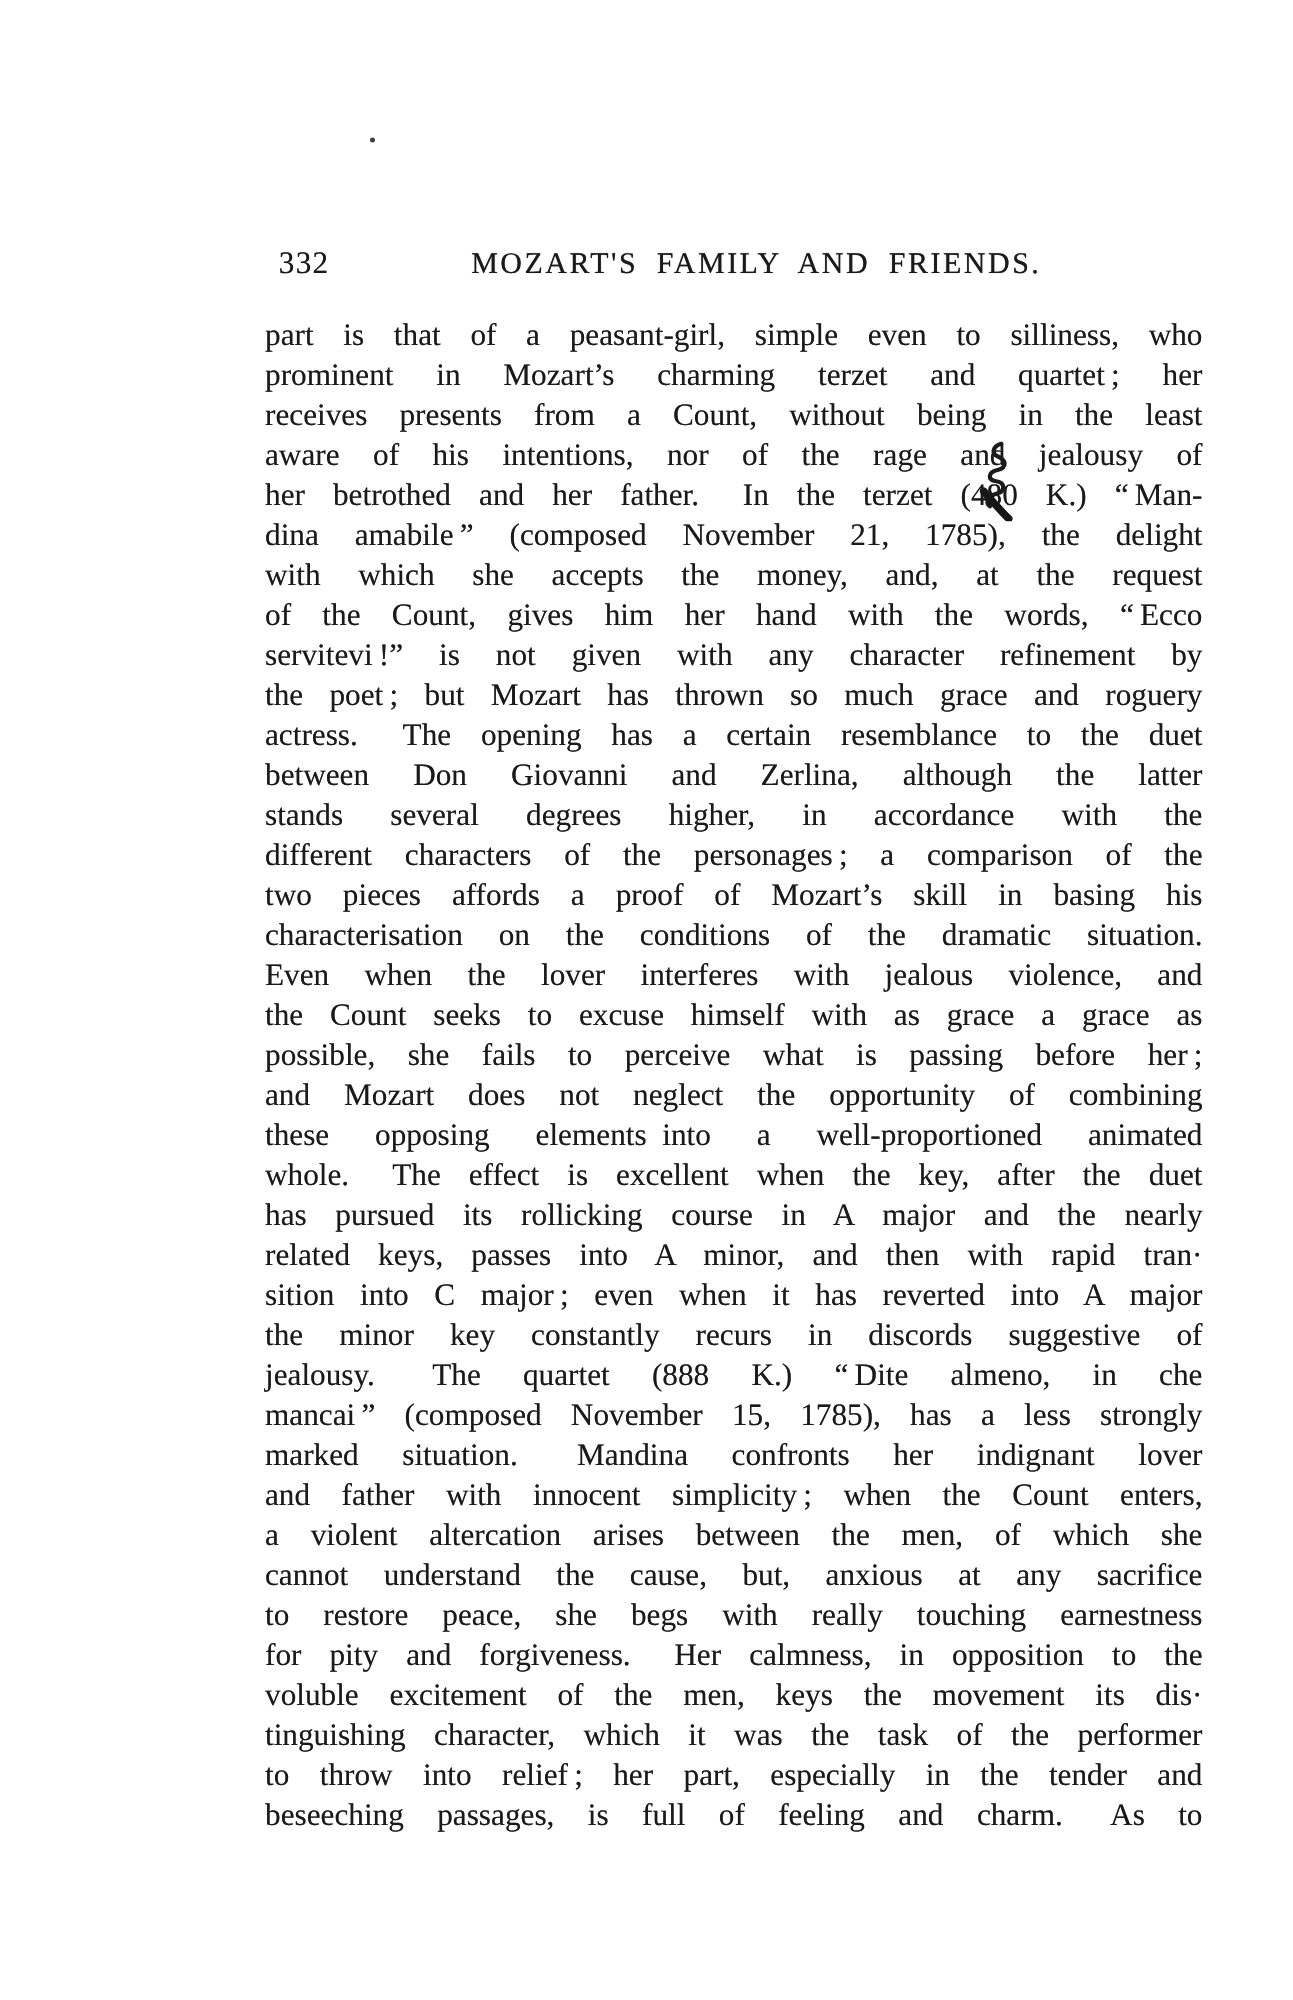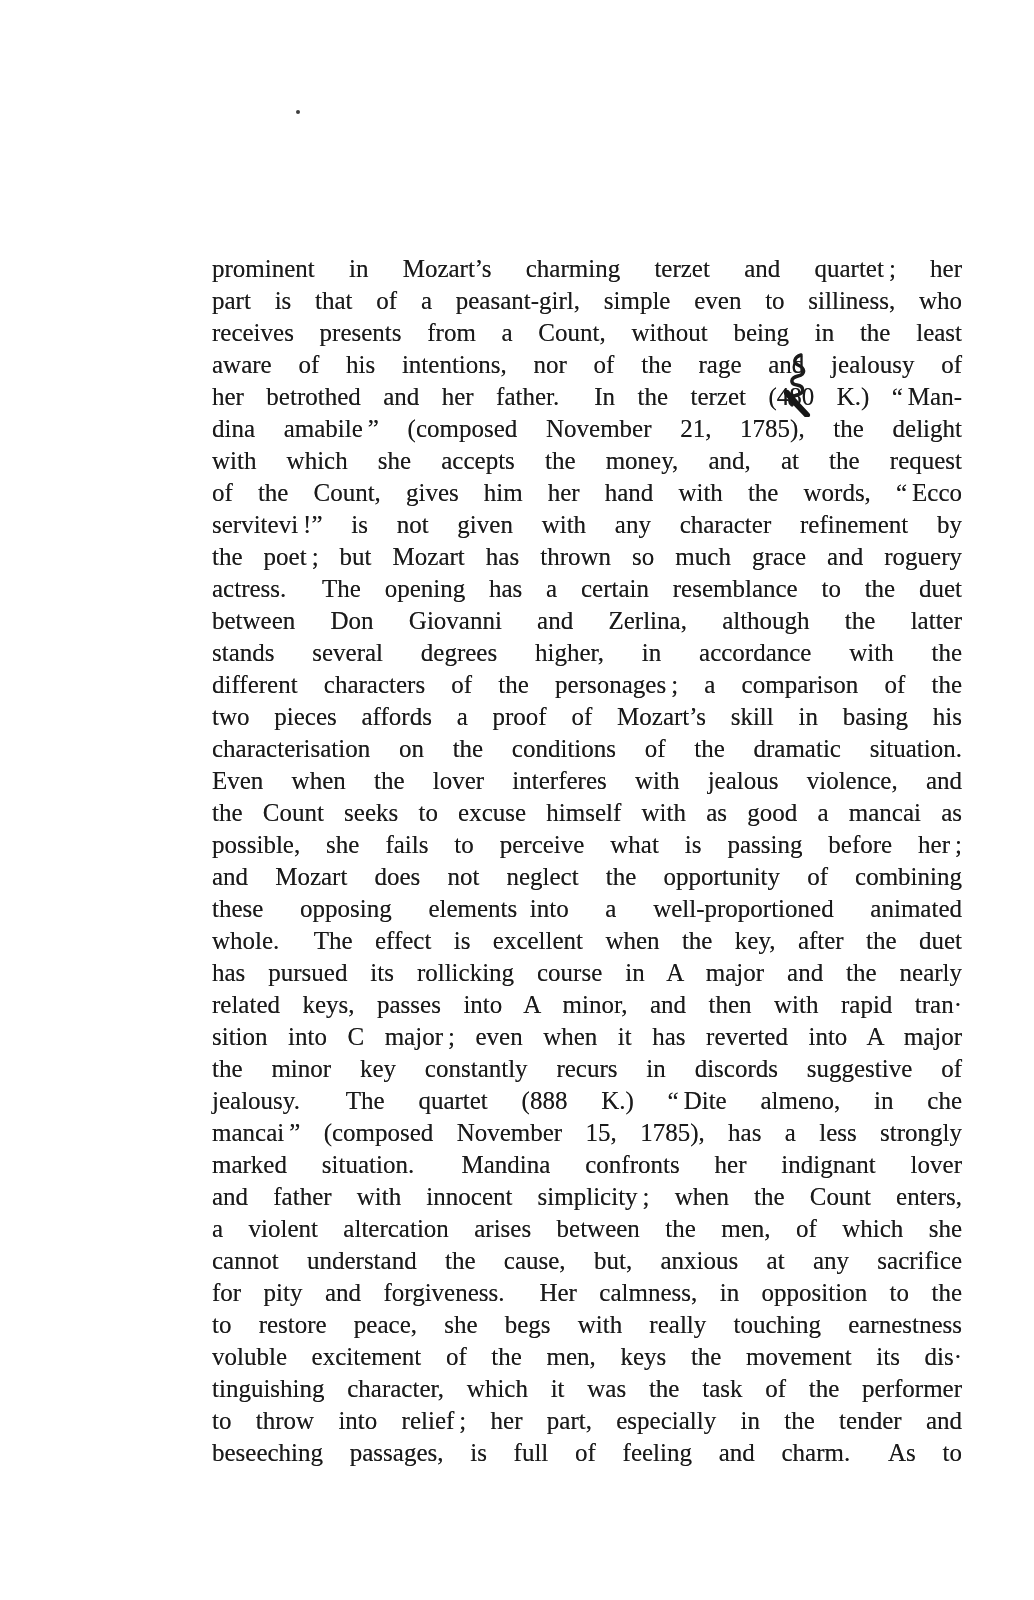--- a/index.html
+++ b/index.html
@@ -37,59 +37,63 @@
   .speck {
     position:absolute; left:296px; top:110px; width:4px; height:4px;
     border-radius:50%; background:#3f3f3f;
   }
 </style>
 </head>
 <body>
 
 <div class="page">
 
+  <div class="header">
+    <span class="pagenum">332</span>
+    <div class="running-title">MOZART'S FAMILY AND FRIENDS.</div>
+  </div>
 
   <div class="body-text" id="body-text">
+      <div class="line">part is that of a peasant-girl, simple even to silliness, who</div>
       <div class="line">prominent in Mozart’s charming terzet and quartet ; her</div>
-      <div class="line">part is that of a peasant-girl, simple even to silliness, who</div>
       <div class="line">receives presents from a Count, without being in the least</div>
       <div class="line">aware of his intentions, nor of the rage and jealousy of</div>
       <div class="line"><span>her betrothed and her father.  In the terzet (4</span><span class="inkwrap"><span>8</span><svg class="inkmark" viewBox="0 0 37 64" xmlns="http://www.w3.org/2000/svg">
       <path d="M22 2 C15 4 14 10 19 12 C26 15 27 21 19 23 C11 25 11 31 18 32 C25 33 26 40 18 42 C11 44 9 49 13 52" fill="none" stroke="#1b1b1b" stroke-width="3.4" stroke-linecap="round"></path>
       <path d="M8 40 C13 46 20 54 28 62" fill="none" stroke="#161616" stroke-width="6" stroke-linecap="round"></path>
     </svg></span><span>0 K.) “ Man-</span></div>
       <div class="line">dina amabile ” (composed November 21, 1785), the delight</div>
       <div class="line">with which she accepts the money, and, at the request</div>
       <div class="line">of the Count, gives him her hand with the words, “ Ecco</div>
       <div class="line">servitevi !” is not given with any character refinement by</div>
       <div class="line">the poet ; but Mozart has thrown so much grace and roguery</div>
       <div class="line">actress.  The opening has a certain resemblance to the duet</div>
       <div class="line">between Don Giovanni and Zerlina, although the latter</div>
       <div class="line">stands several degrees higher, in accordance with the</div>
       <div class="line">different characters of the personages ; a comparison of the</div>
       <div class="line">two pieces affords a proof of Mozart’s skill in basing his</div>
       <div class="line">characterisation on the conditions of the dramatic situation.</div>
       <div class="line">Even when the lover interferes with jealous violence, and</div>
-      <div class="line">the Count seeks to excuse himself with as good a mancai as</div>
+      <div class="line">the Count seeks to excuse himself with as grace a grace as</div>
       <div class="line">possible, she fails to perceive what is passing before her ;</div>
       <div class="line">and Mozart does not neglect the opportunity of combining</div>
       <div class="line">these opposing elements into a well-proportioned animated</div>
       <div class="line">whole.  The effect is excellent when the key, after the duet</div>
       <div class="line">has pursued its rollicking course in A major and the nearly</div>
       <div class="line">related keys, passes into A minor, and then with rapid tran·</div>
       <div class="line">sition into C major ; even when it has reverted into A major</div>
       <div class="line">the minor key constantly recurs in discords suggestive of</div>
       <div class="line">jealousy.  The quartet (888 K.) “ Dite almeno, in che</div>
       <div class="line">mancai ” (composed November 15, 1785), has a less strongly</div>
       <div class="line">marked situation.  Mandina confronts her indignant lover</div>
       <div class="line">and father with innocent simplicity ; when the Count enters,</div>
       <div class="line">a violent altercation arises between the men, of which she</div>
       <div class="line">cannot understand the cause, but, anxious at any sacrifice</div>
+      <div class="line">to restore peace, she begs with really touching earnestness</div>
       <div class="line">for pity and forgiveness.  Her calmness, in opposition to the</div>
-      <div class="line">to restore peace, she begs with really touching earnestness</div>
       <div class="line">voluble excitement of the men, keys the movement its dis·</div>
       <div class="line">tinguishing character, which it was the task of the performer</div>
       <div class="line">to throw into relief ; her part, especially in the tender and</div>
       <div class="line">beseeching passages, is full of feeling and charm.  As to</div>
     </div>
 
   <span class="speck"></span>
 
 </div>
 

